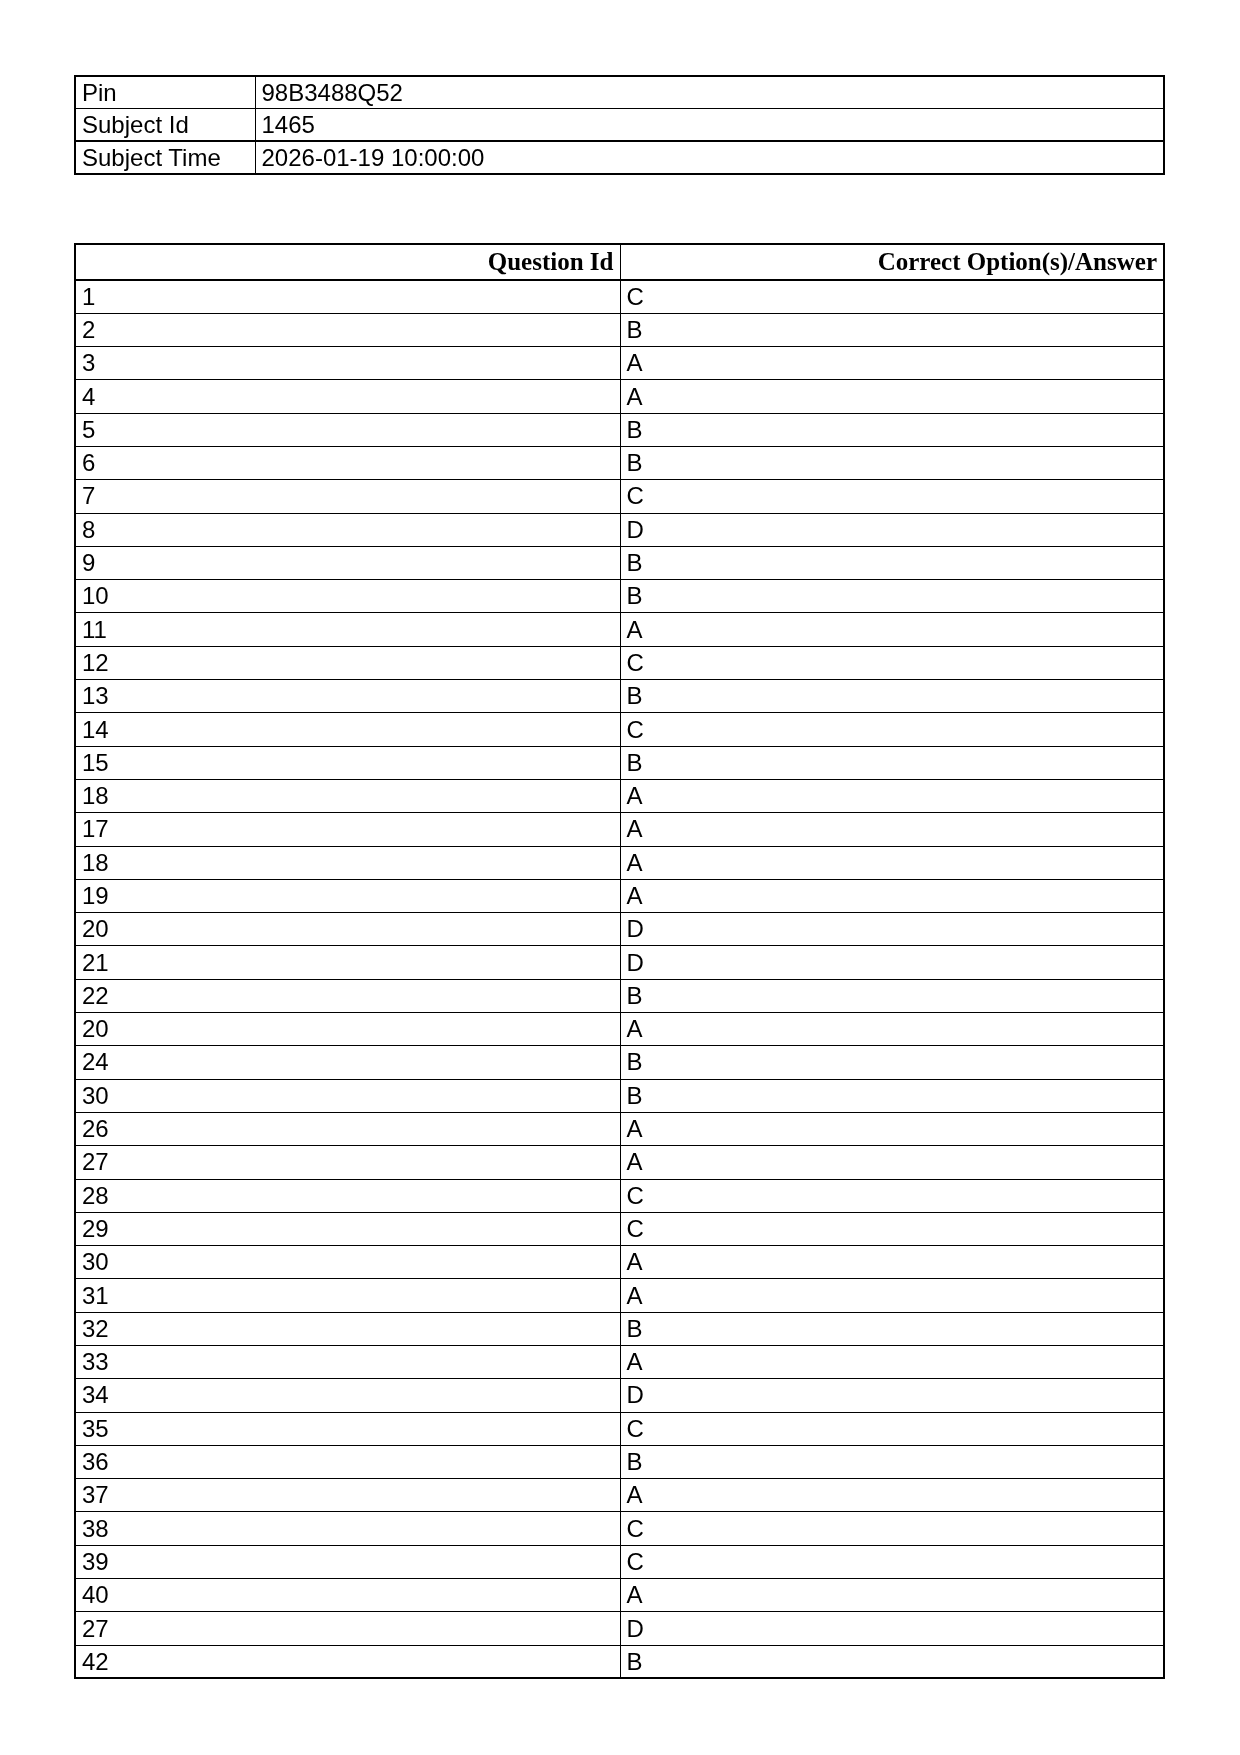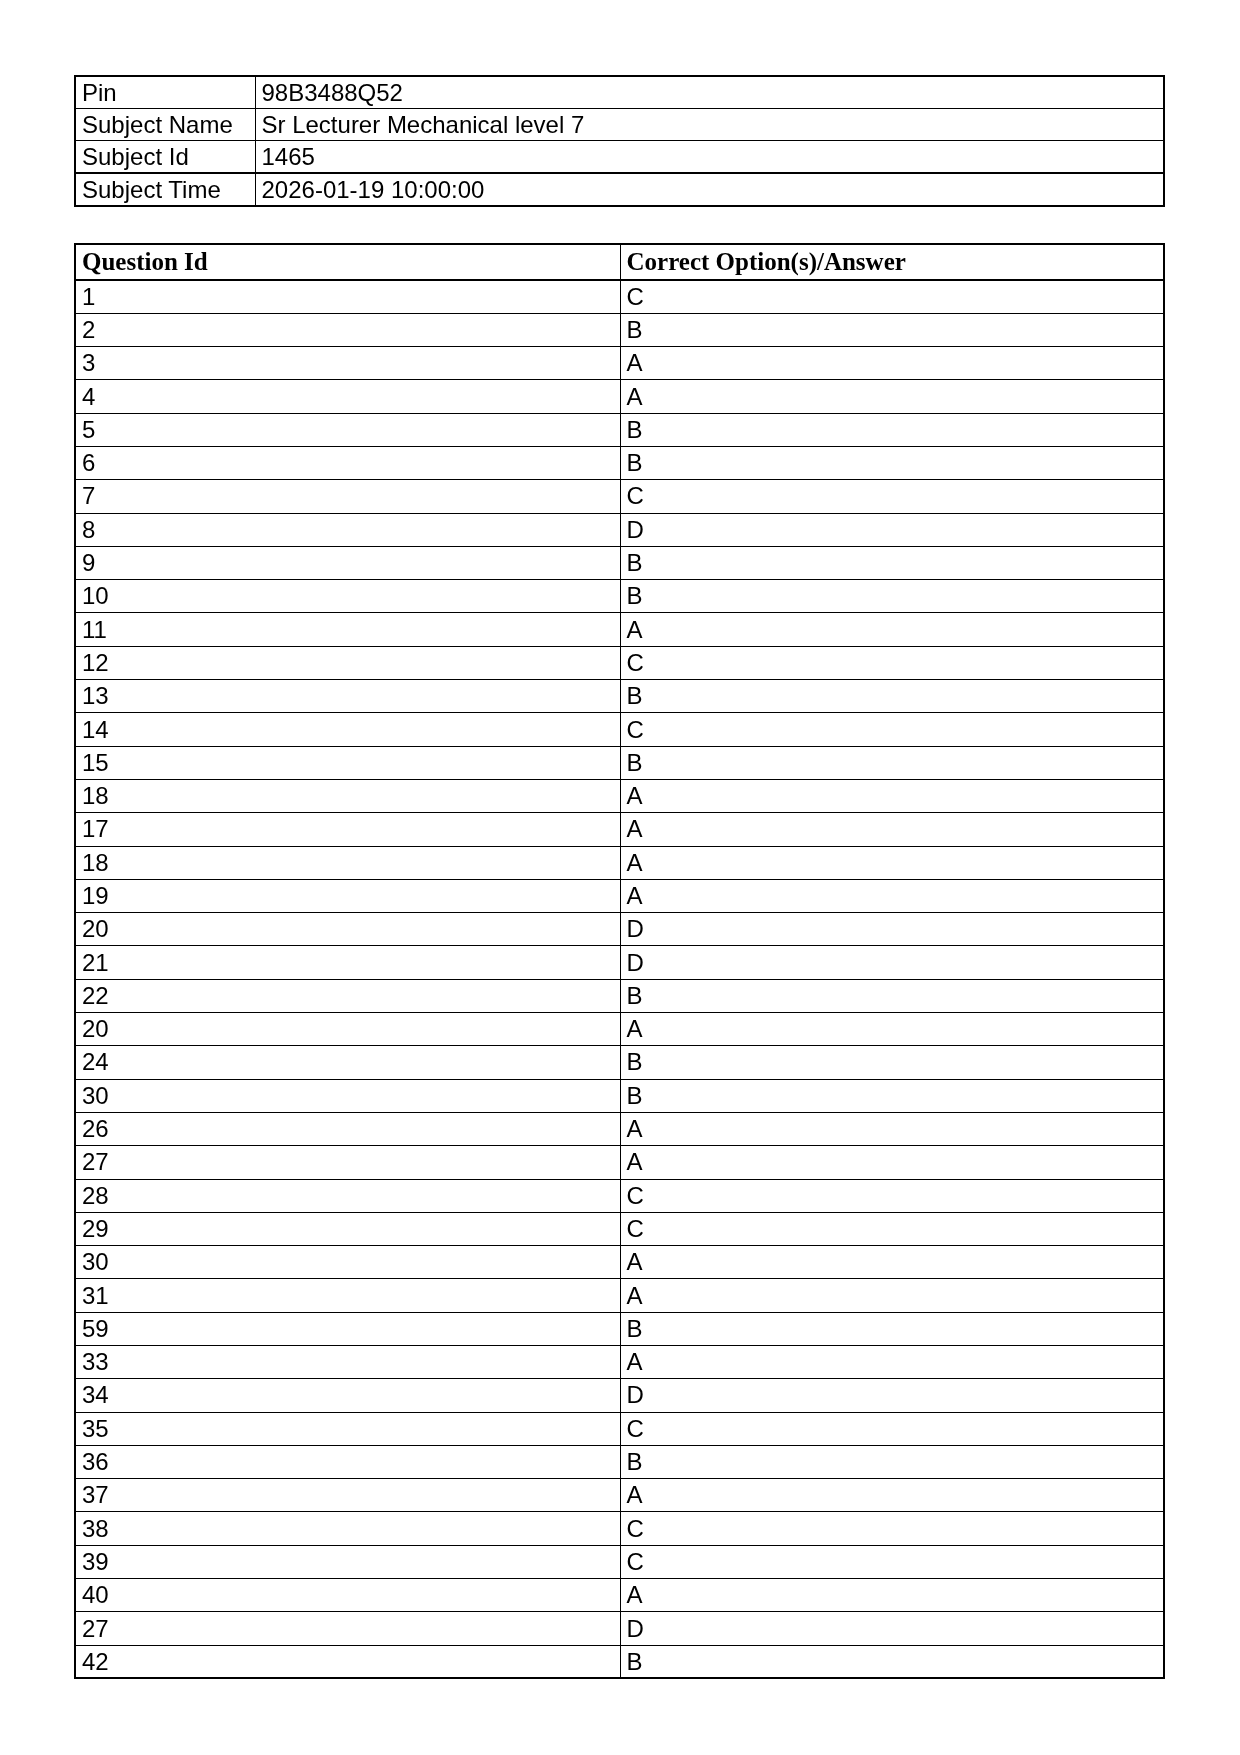--- a/index.html
+++ b/index.html
@@ -48,21 +48,21 @@
     top: 243px;
     width: 1091px;
     border: 2px solid #000;
     font-size: 24px;
   }
   .answer-table col.ac1 { width: 545px; }
   .answer-table th {
     font-family: "Liberation Serif", "DejaVu Serif", serif;
     font-weight: bold;
     font-size: 25px;
-    text-align: left;
+    text-align: right;
     border: 1px solid #000;
     border-bottom: 2px solid #000;
     height: 34px;
     padding: 0 6px;
     vertical-align: middle;
     white-space: nowrap;
   }
   .answer-table td {
     border: 1px solid #000;
     padding: 0 6px;
@@ -83,24 +83,20 @@
     <colgroup>
         <col class="c1">
         <col class="c2">
       </colgroup>
     <tbody>
   <tr>
     <td>Pin</td>
     <td>98B3488Q52</td>
   </tr>
 
-  <tr>
-    <td>Subject Name</td>
-    <td>Sr Lecturer Mechanical level 7</td>
-  </tr>
 
   <tr>
     <td>Subject Id</td>
     <td>1465</td>
   </tr>
 
   <tr>
     <td>Subject Time</td>
     <td>2026-01-19 10:00:00</td>
   </tr>
@@ -268,21 +264,21 @@
     <td>30</td>
     <td>A</td>
   </tr>
 
   <tr>
     <td>31</td>
     <td>A</td>
   </tr>
 
   <tr>
-    <td>59</td>
+    <td>32</td>
     <td>B</td>
   </tr>
 
   <tr>
     <td>33</td>
     <td>A</td>
   </tr>
 
   <tr>
     <td>34</td>

